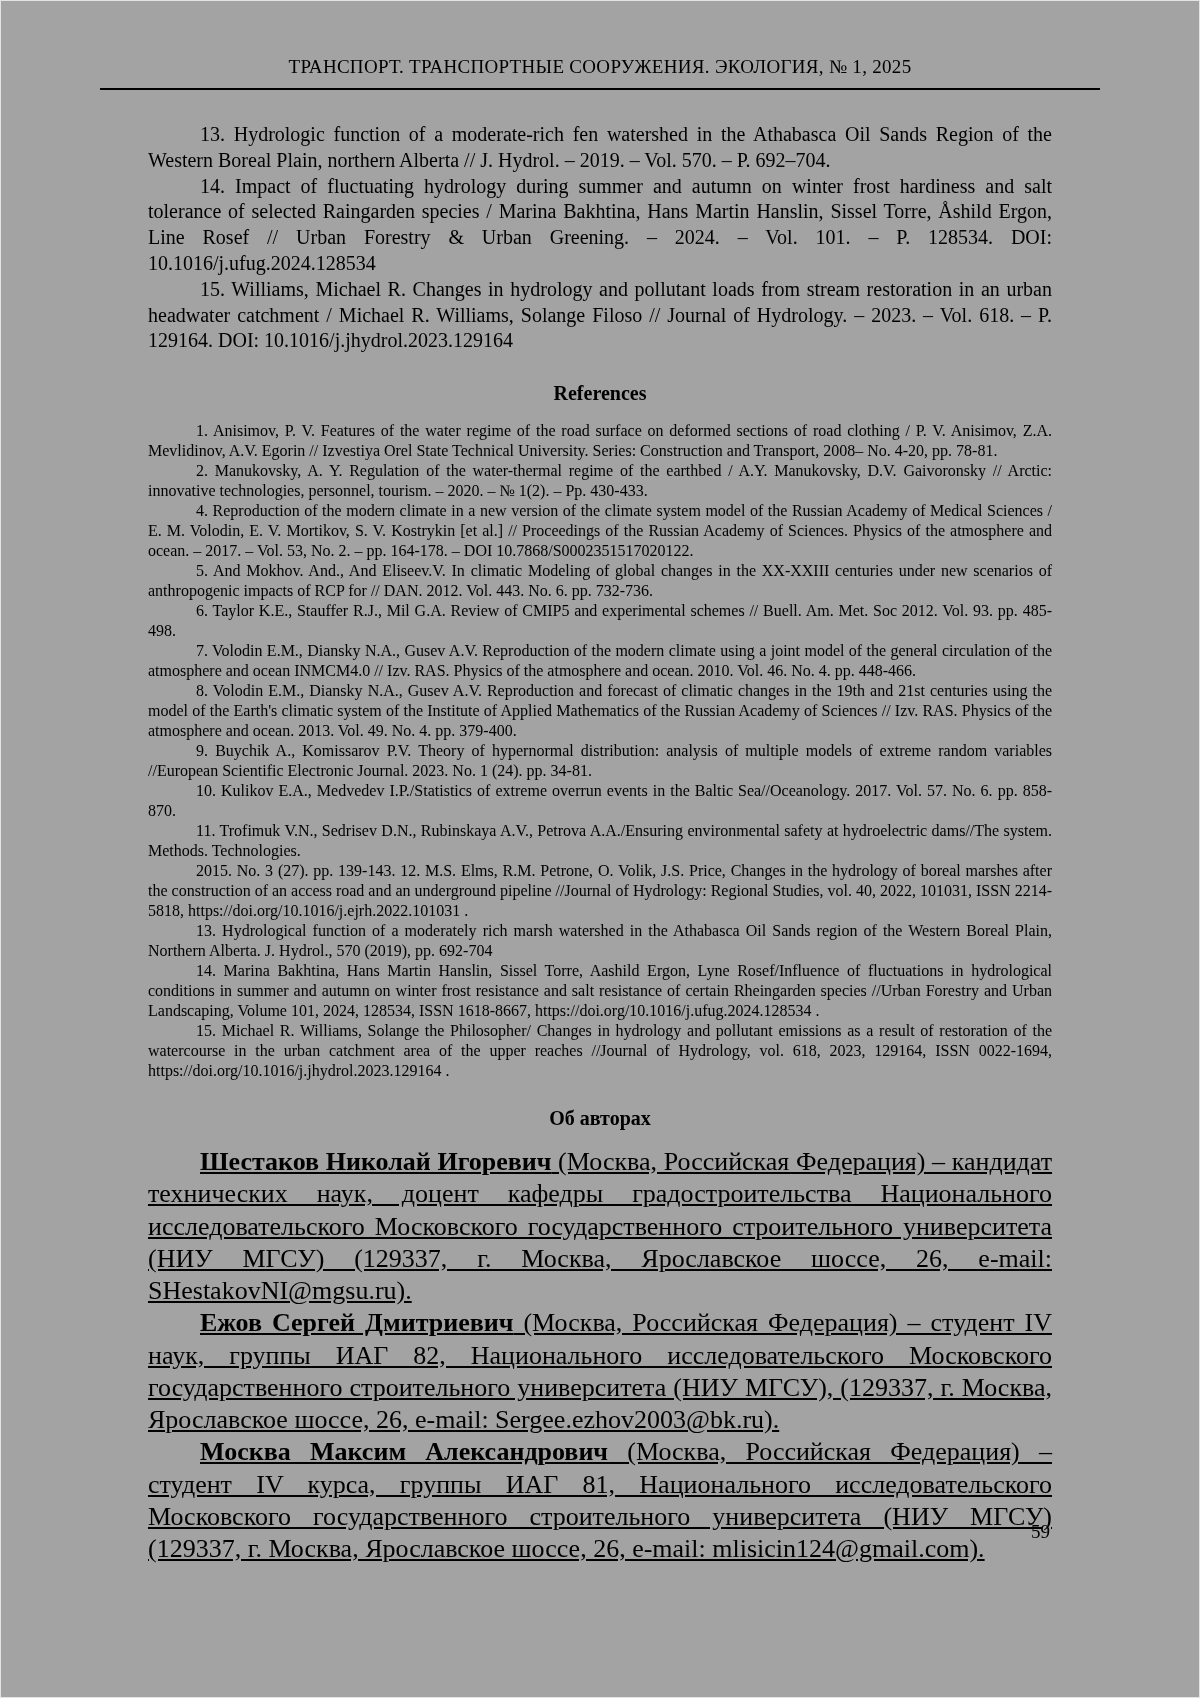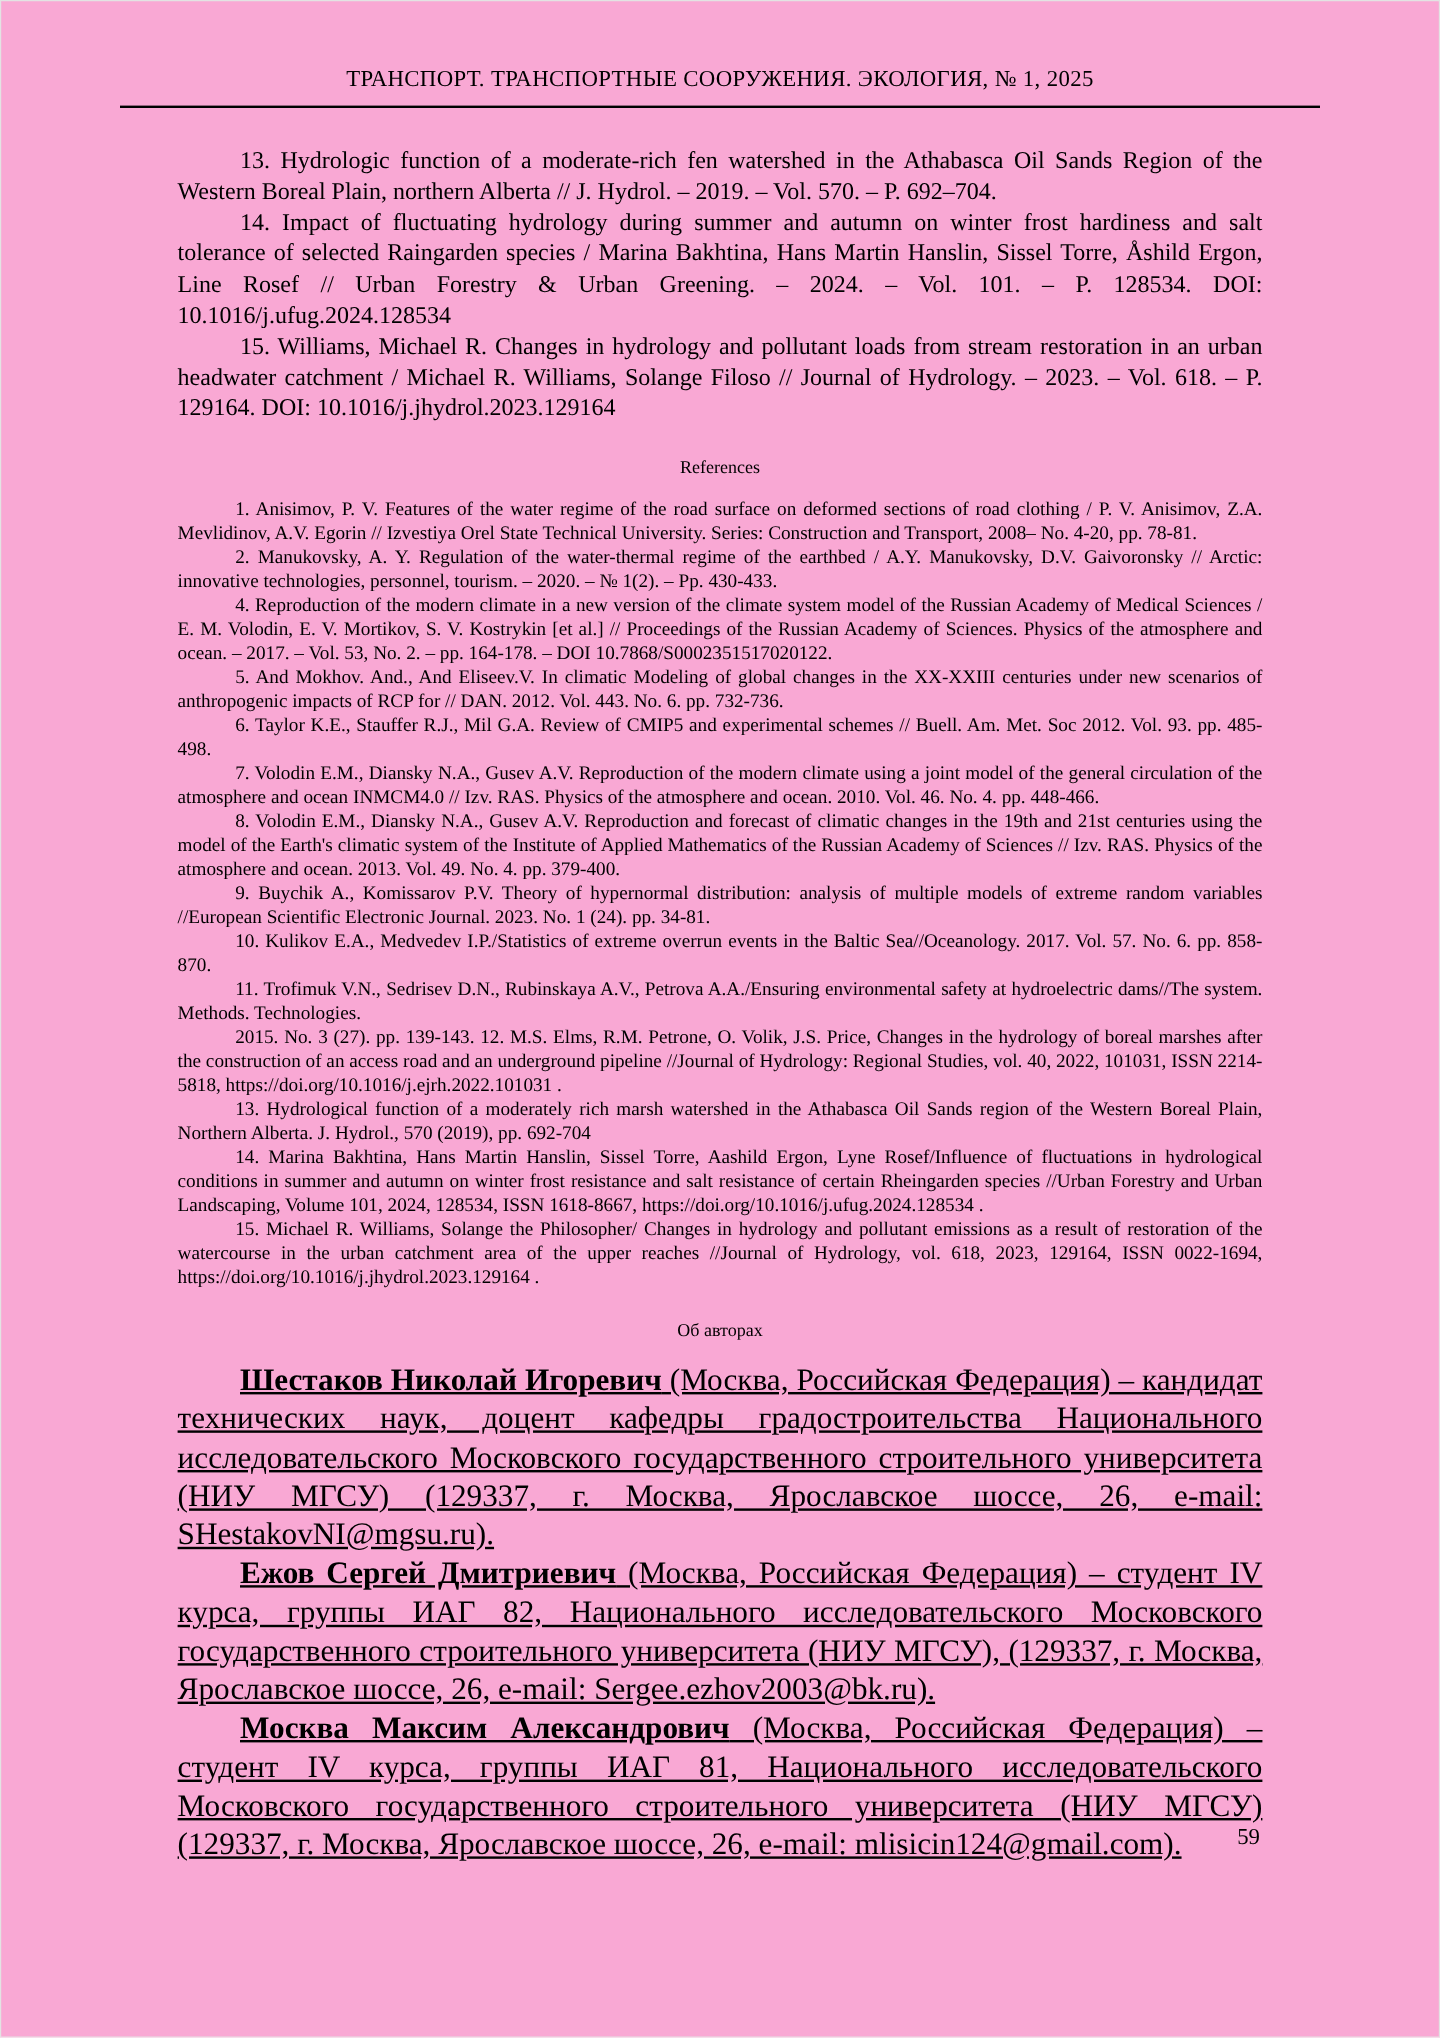--- a/index.html
+++ b/index.html
@@ -5,21 +5,21 @@
   html, body {
     margin: 0;
     padding: 0;
     background: #ffffff;
   }
   .page {
     position: relative;
     width: 1200px;
     height: 1698px;
     margin: 0 auto;
-    background: #f9a8d4;
+    background: #a3a3a3;
     color: #000000;
     font-family: "Liberation Serif", serif;
     box-sizing: border-box;
     padding: 56px 148px 0 148px;
     overflow: hidden;
     box-shadow: inset 0 0 0 1px #e3e3e3;
   }
   .journal-title {
     text-align: center;
     font-size: 19px;
@@ -38,22 +38,22 @@
   .body-par {
     margin: 0;
     font-size: 20px;
     line-height: 1.29;
     text-align: justify;
     text-indent: 52px;
   }
   .section-heading {
     margin: 28px 0 16px 0;
     text-align: center;
-    font-size: 15px;
-    font-weight: normal;
+    font-size: 20px;
+    font-weight: bold;
   }
   .refs {
     margin-top: 0;
   }
   .ref-par {
     margin: 0;
     font-size: 16px;
     line-height: 1.25;
     text-align: justify;
     text-indent: 48px;
@@ -128,20 +128,20 @@
 
       <p class="ref-par">15. Michael R. Williams, Solange the Philosopher/ Changes in hydrology and pollutant emissions as a result of restoration of the watercourse in the urban catchment area of the upper reaches //Journal of Hydrology, vol. 618, 2023, 129164, ISSN 0022-1694, https://doi.org/10.1016/j.jhydrol.2023.129164 .</p>
     </section>
 
   <h2 class="section-heading authors-heading">Об авторах</h2>
 
   <section class="authors">
 
       <p class="author-par"><b>Шестаков Николай Игоревич</b><span> (Москва, Российская Федерация) – кандидат технических наук, доцент кафедры градостроительства Национального исследовательского Московского государственного строительного университета (НИУ МГСУ) (129337, г. Москва, Ярославское шоссе, 26, e-mail: SHestakovNI@mgsu.ru).</span></p>
 
-      <p class="author-par"><b>Ежов Сергей Дмитриевич</b><span> (Москва, Российская Федерация) – студент IV курса, группы ИАГ 82, Национального исследовательского Московского государственного строительного университета (НИУ МГСУ), (129337, г. Москва, Ярославское шоссе, 26, e-mail: Sergee.ezhov2003@bk.ru).</span></p>
+      <p class="author-par"><b>Ежов Сергей Дмитриевич</b><span> (Москва, Российская Федерация) – студент IV наук, группы ИАГ 82, Национального исследовательского Московского государственного строительного университета (НИУ МГСУ), (129337, г. Москва, Ярославское шоссе, 26, e-mail: Sergee.ezhov2003@bk.ru).</span></p>
 
       <p class="author-par"><b>Москва Максим Александрович</b><span> (Москва, Российская Федерация) – студент IV курса, группы ИАГ 81, Национального исследовательского Московского государственного строительного университета (НИУ МГСУ) (129337, г. Москва, Ярославское шоссе, 26, e-mail: mlisicin124@gmail.com).</span></p>
     </section>
 
   <div class="page-number">59</div>
 
 </div>
 
 </body></html>

